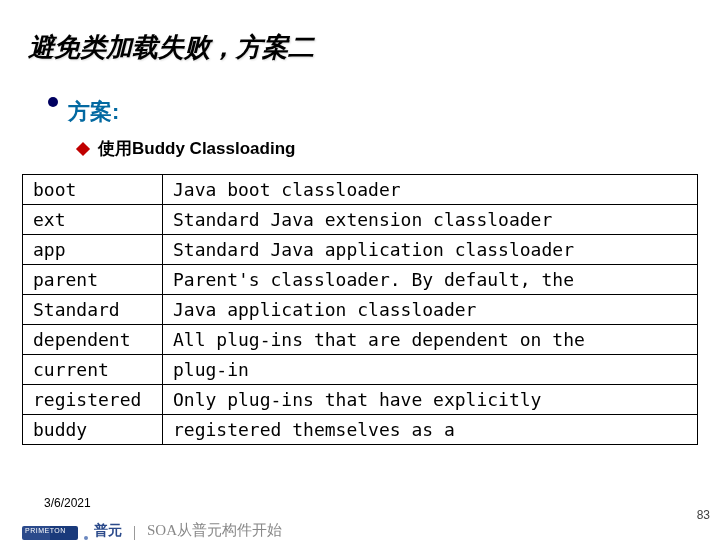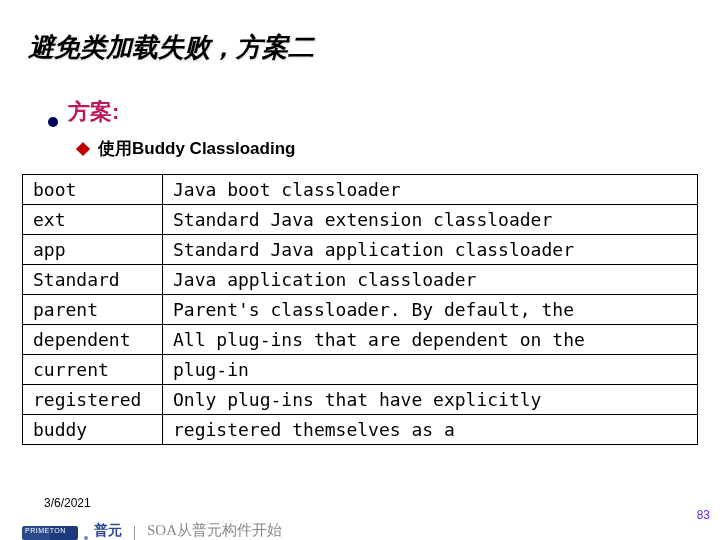--- a/index.html
+++ b/index.html
@@ -18,24 +18,24 @@
     color: #000;
     padding: 14px 0 0 28px;
     text-shadow: 1px 1px 2px rgba(0,0,0,0.15);
     margin-top: 16px;
   }
   .bullet-block {
     margin: 32px 0 0 48px;
   }
   .bullet-row {
     display: flex;
-    align-items: flex-end;
+    align-items: flex-start;
     font-size: 22px;
     font-weight: bold;
-    color: #be185d;
+    color: #0369a1;
   }
   .disc {
     width: 10px;
     height: 10px;
     border-radius: 50%;
     background: #000060;
     margin-right: 10px;
   }
   .sub-row {
     display: flex;
@@ -73,21 +73,21 @@
     left: 44px;
     bottom: 30px;
     font-size: 12px;
     color: #000;
   }
   .pagenum {
     position: absolute;
     right: 10px;
     bottom: 18px;
     font-size: 12px;
-    color: #6d28d9;
+    color: #404040;
   }
   .logo-block {
     position: absolute;
     left: 22px;
     bottom: 0;
     height: 20px;
     display: flex;
     align-items: flex-end;
     gap: 6px;
   }
@@ -149,26 +149,26 @@
       </tr>
       <tr>
         <td>ext</td>
         <td>Standard Java extension classloader</td>
       </tr>
       <tr>
         <td>app</td>
         <td>Standard Java application classloader</td>
       </tr>
       <tr>
+        <td>parent</td>
+        <td>Parent's classloader. By default, the</td>
+      </tr>
+      <tr>
         <td>Standard</td>
         <td>Java application classloader</td>
-      </tr>
-      <tr>
-        <td>parent</td>
-        <td>Parent's classloader. By default, the</td>
       </tr>
       <tr>
         <td>dependent</td>
         <td>All plug-ins that are dependent on the</td>
       </tr>
       <tr>
         <td>current</td>
         <td>plug-in</td>
       </tr>
       <tr>

